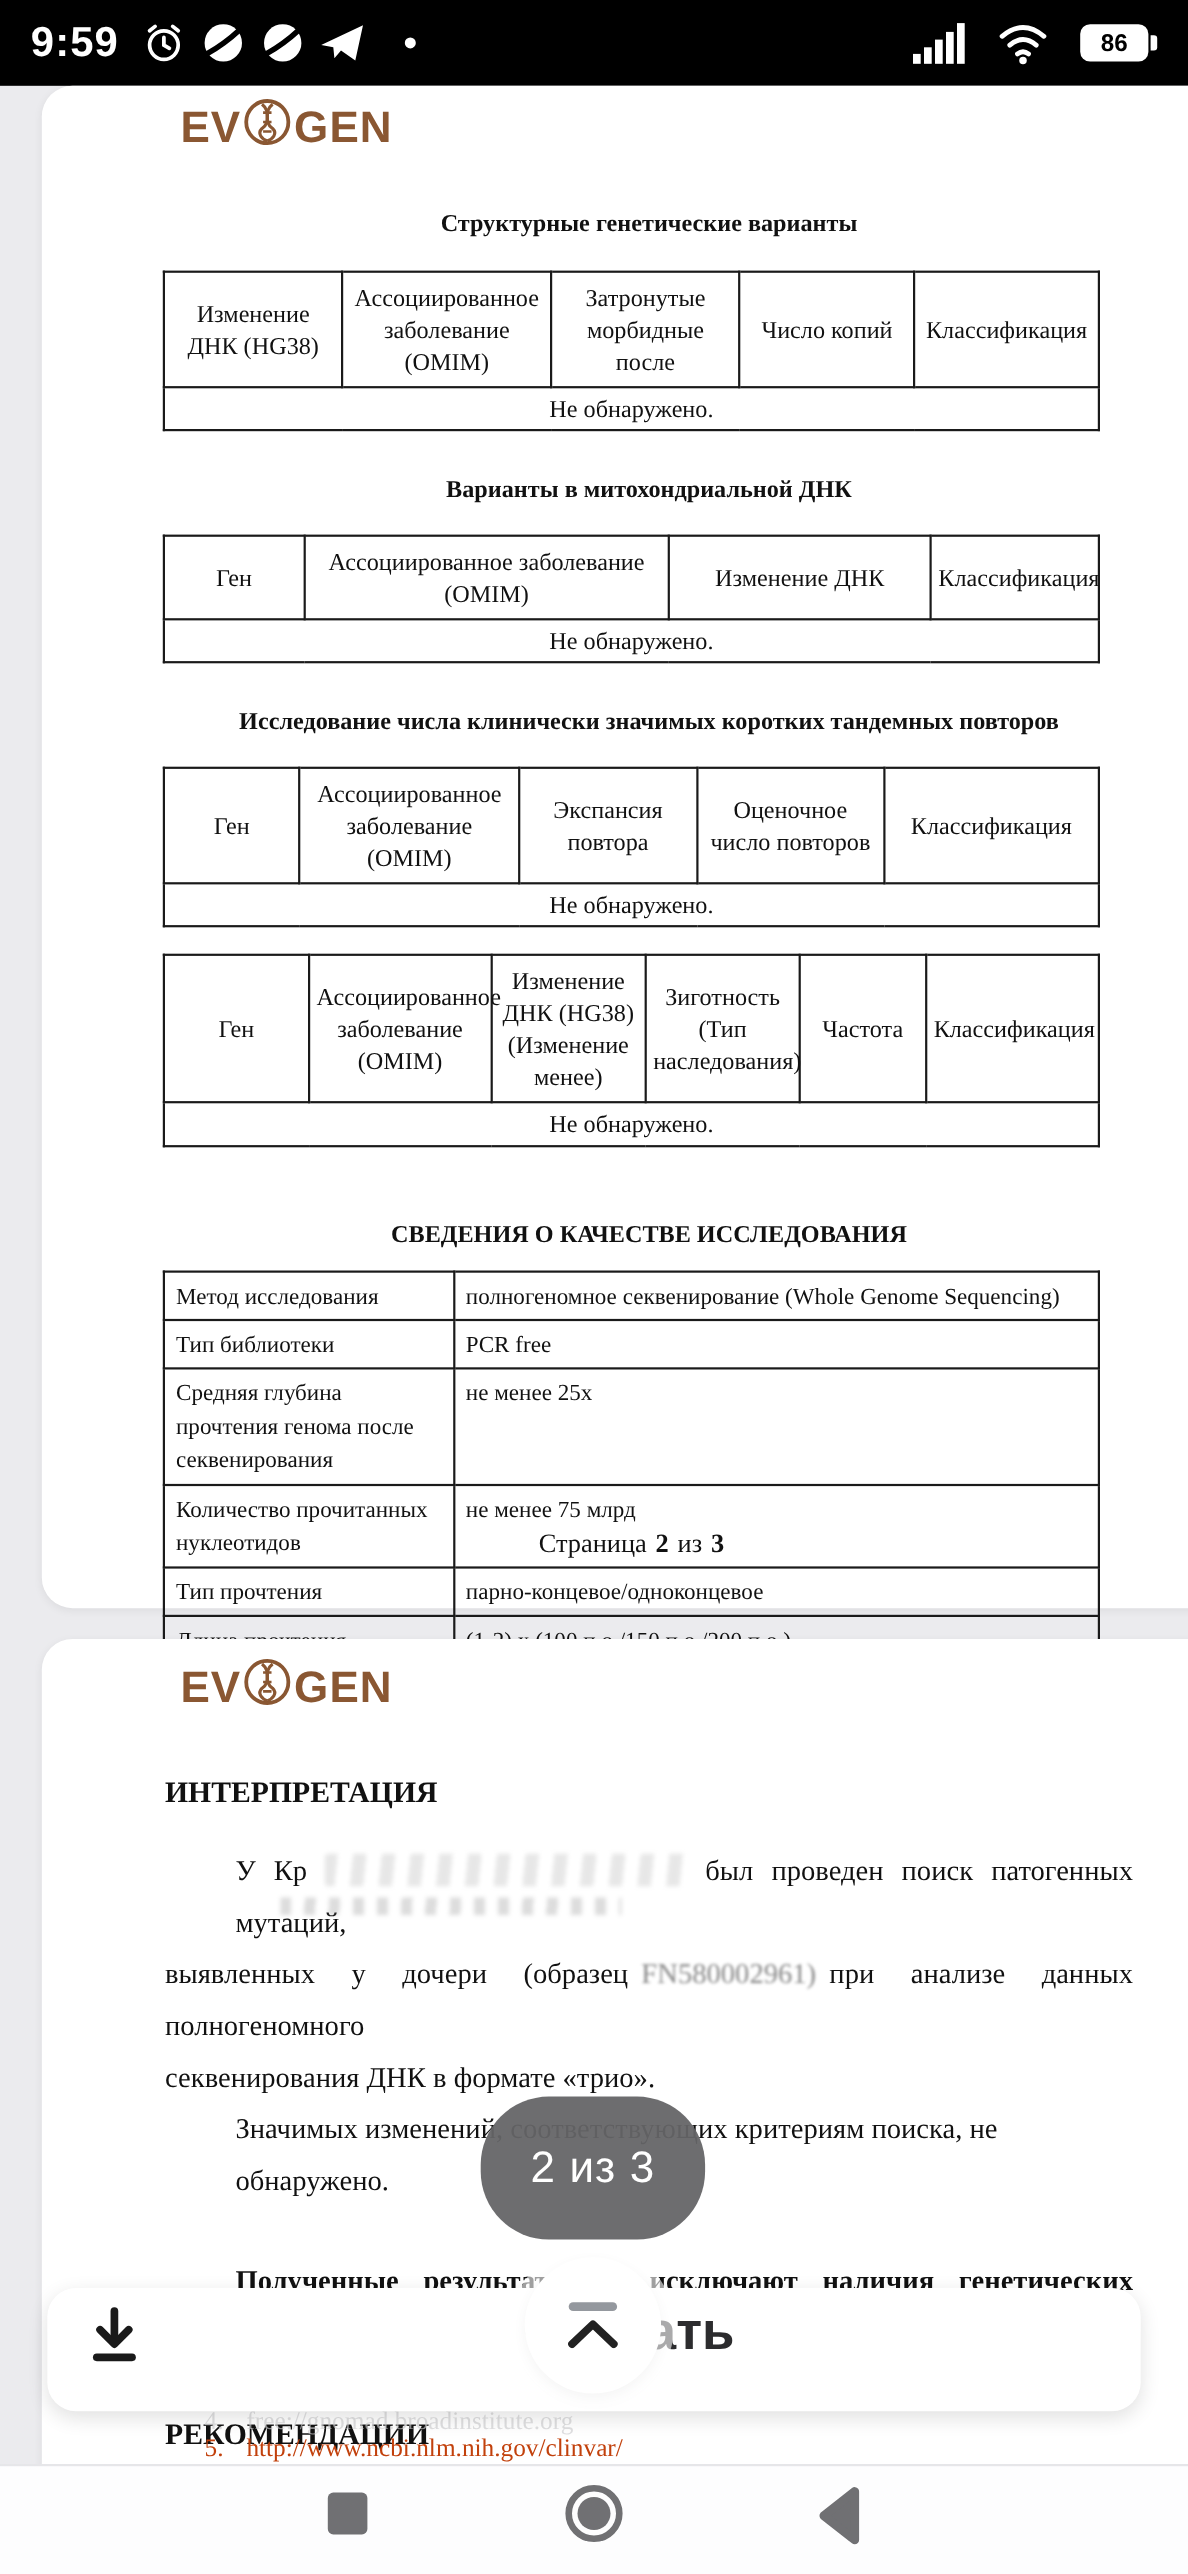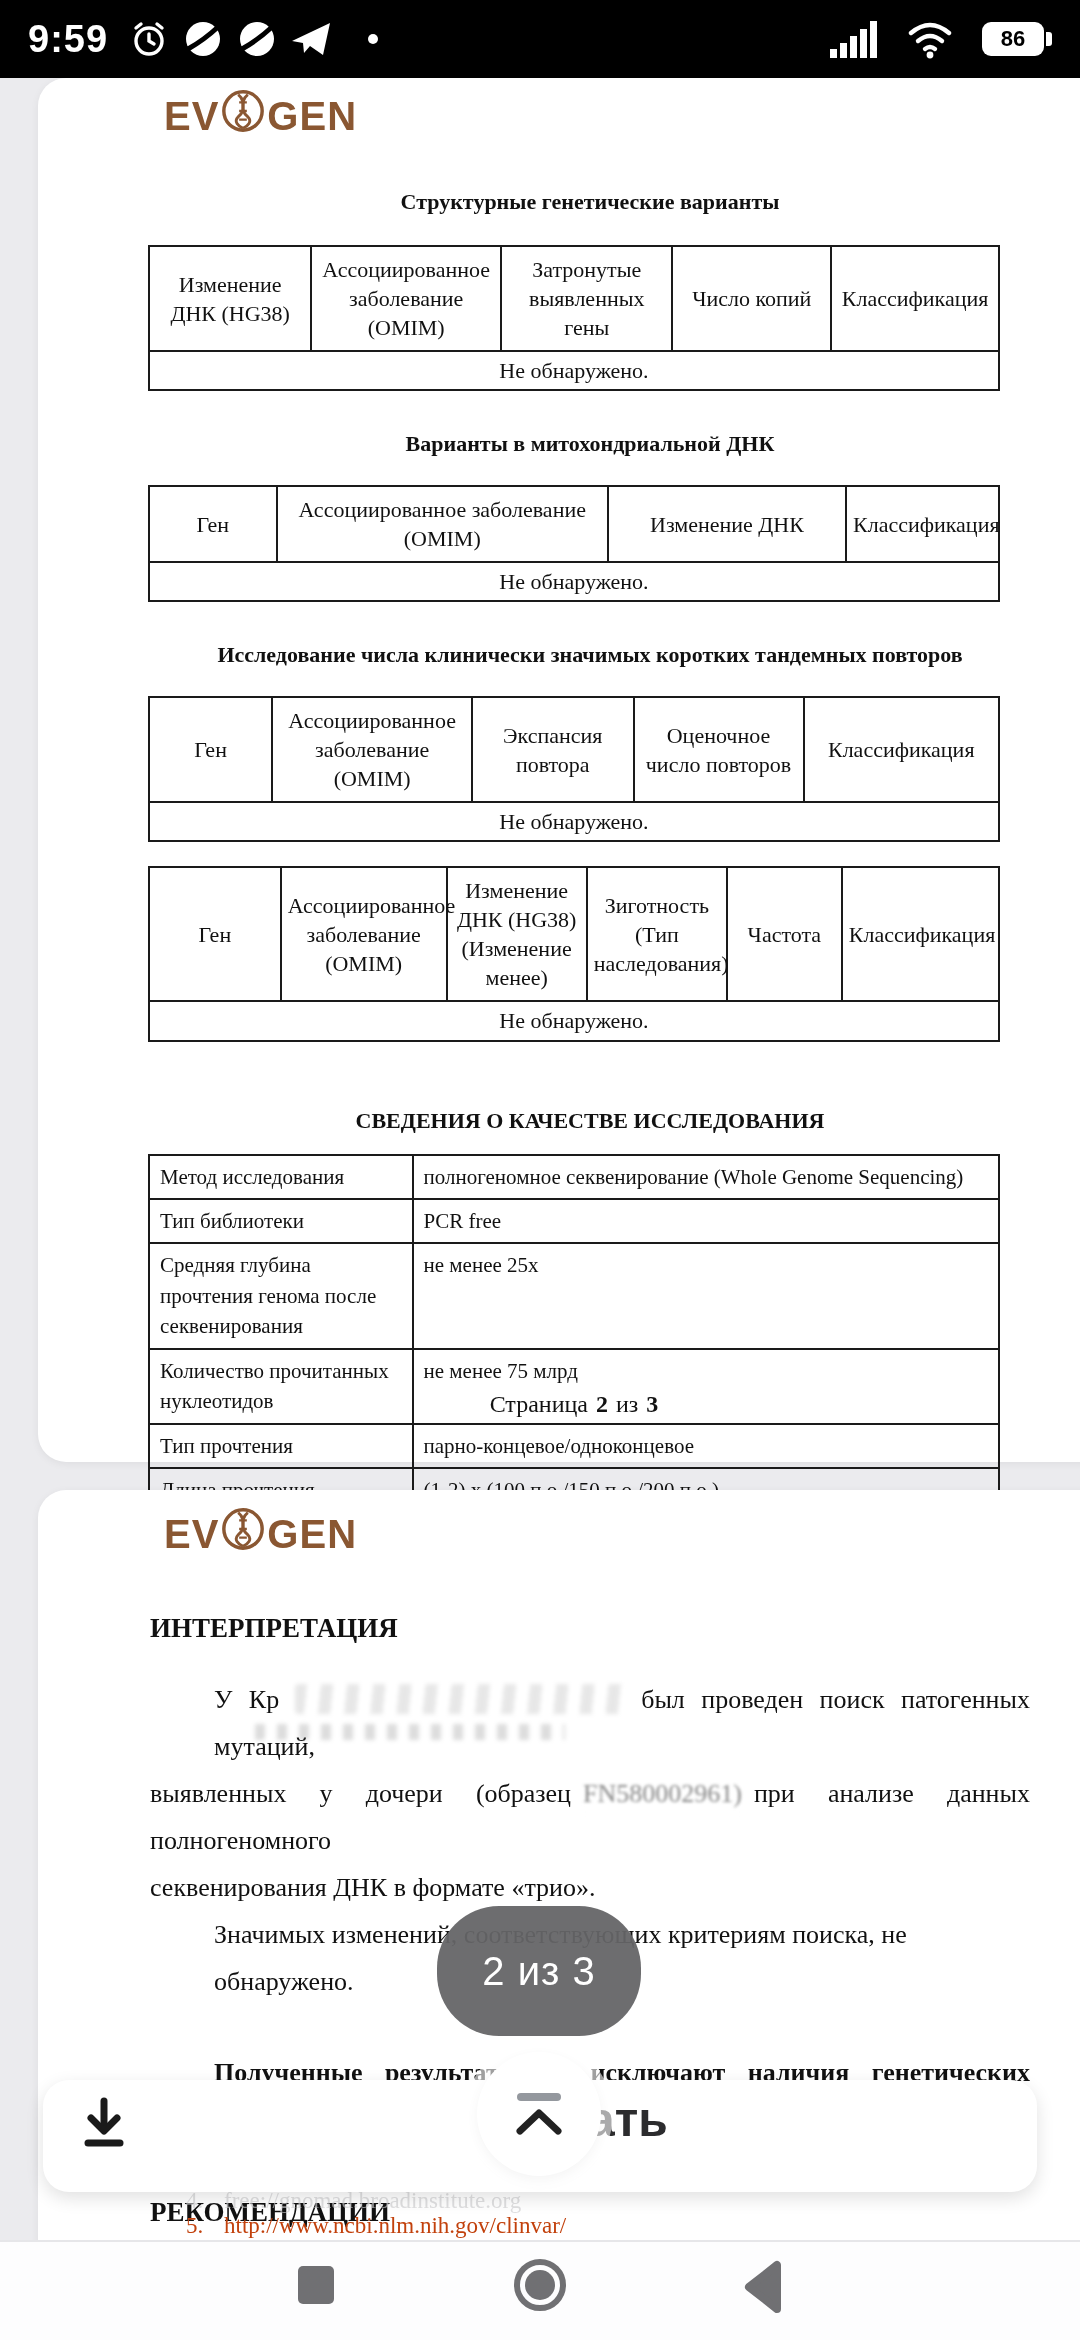--- a/index.html
+++ b/index.html
@@ -176,21 +176,21 @@
           <col style="width:17.8%">
           <col style="width:20.8%">
           <col style="width:18.8%">
           <col style="width:17.4%">
           <col style="width:18.4%">
         </colgroup>
       <tbody>
           <tr>
         <th>Изменение ДНК (HG38)</th>
         <th>Ассоциированное заболевание (OMIM)</th>
-        <th>Затронутые выявленных гены</th>
+        <th>Затронутые морбидные после</th>
         <th>Число копий</th>
         <th>Классификация</th>
       </tr>
       <tr>
             <td class="empty" colspan="5">Не обнаружено.</td>
           </tr>
     </tbody>
       </table>
 
     <div class="doc-title" style="margin-top:36px;">Варианты в митохондриальной ДНК</div>

